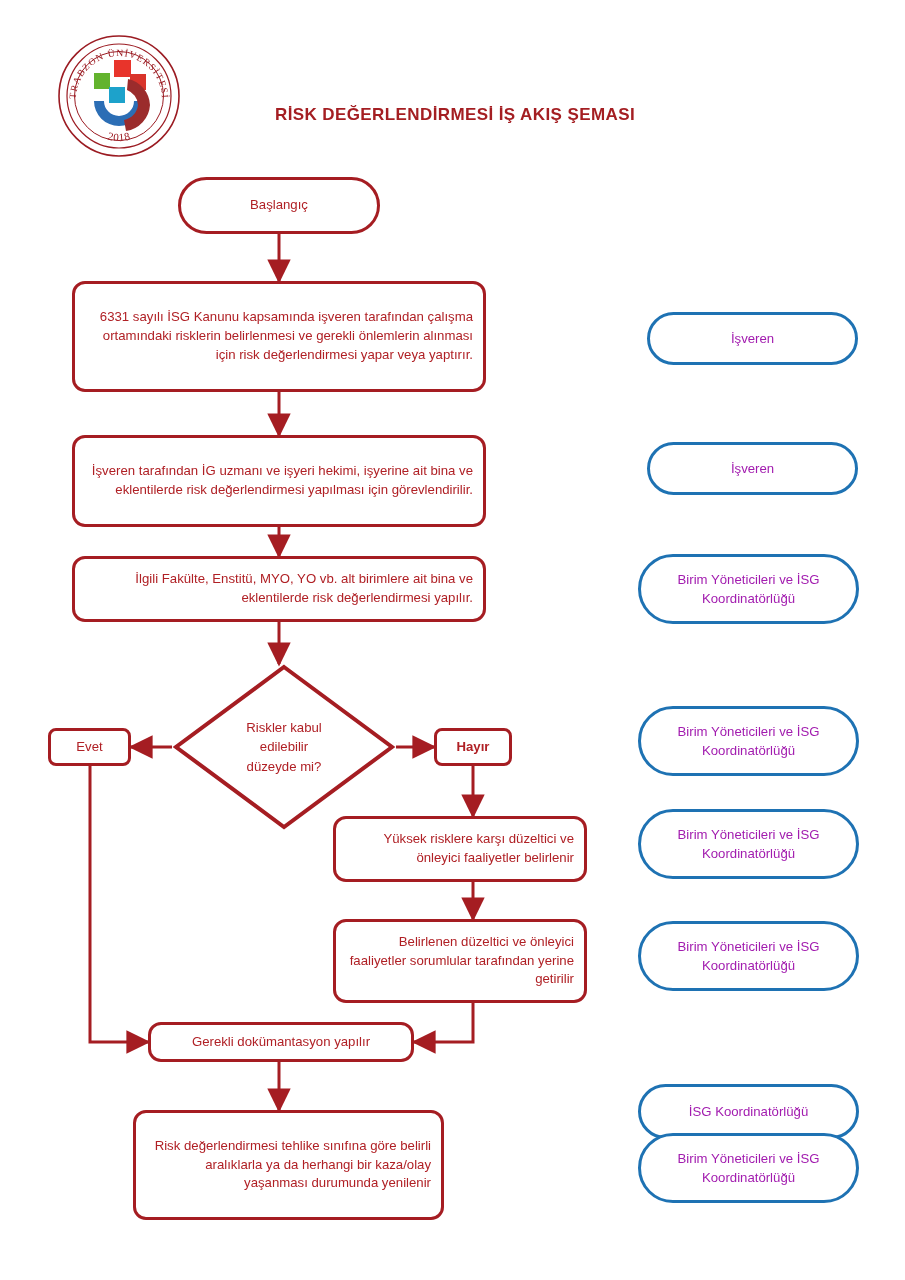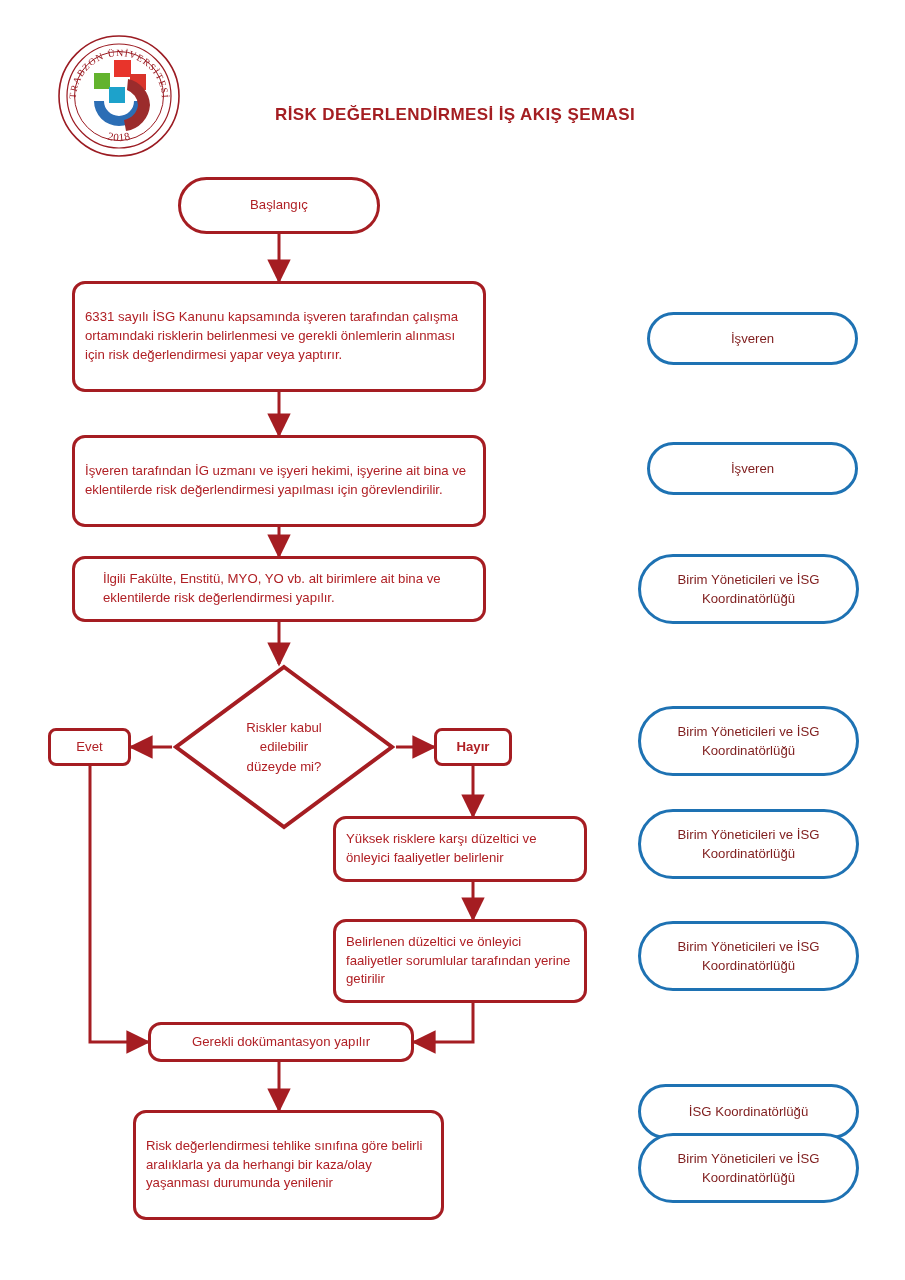--- a/index.html
+++ b/index.html
@@ -41,21 +41,21 @@
     white-space: nowrap;
   }
 
   
   .node {
     position: absolute;
     box-sizing: border-box;
     display: flex;
     align-items: center;
     justify-content: center;
-    text-align: left;
+    text-align: right;
     background: #ffffff;
   }
   .red-node {
     border: 3px solid #A51D22;
     color: #B02025;
     font-size: 13.2px;
     line-height: 1.42;
     padding: 4px 10px;
   }
   .red-node.rounded { border-radius: 13px; }
@@ -64,21 +64,21 @@
 
   .blue-node {
     position: absolute;
     box-sizing: border-box;
     display: flex;
     align-items: center;
     justify-content: center;
     text-align: center;
     background: #ffffff;
     border: 3px solid #1E72B3;
-    color: #7f1d1d;
+    color: #a21caf;
     border-radius: 40px;
     font-size: 13.2px;
     line-height: 1.45;
     padding: 4px 12px;
   }
 
   
   #decision-wrap {
     position: absolute;
     left: 172px;

